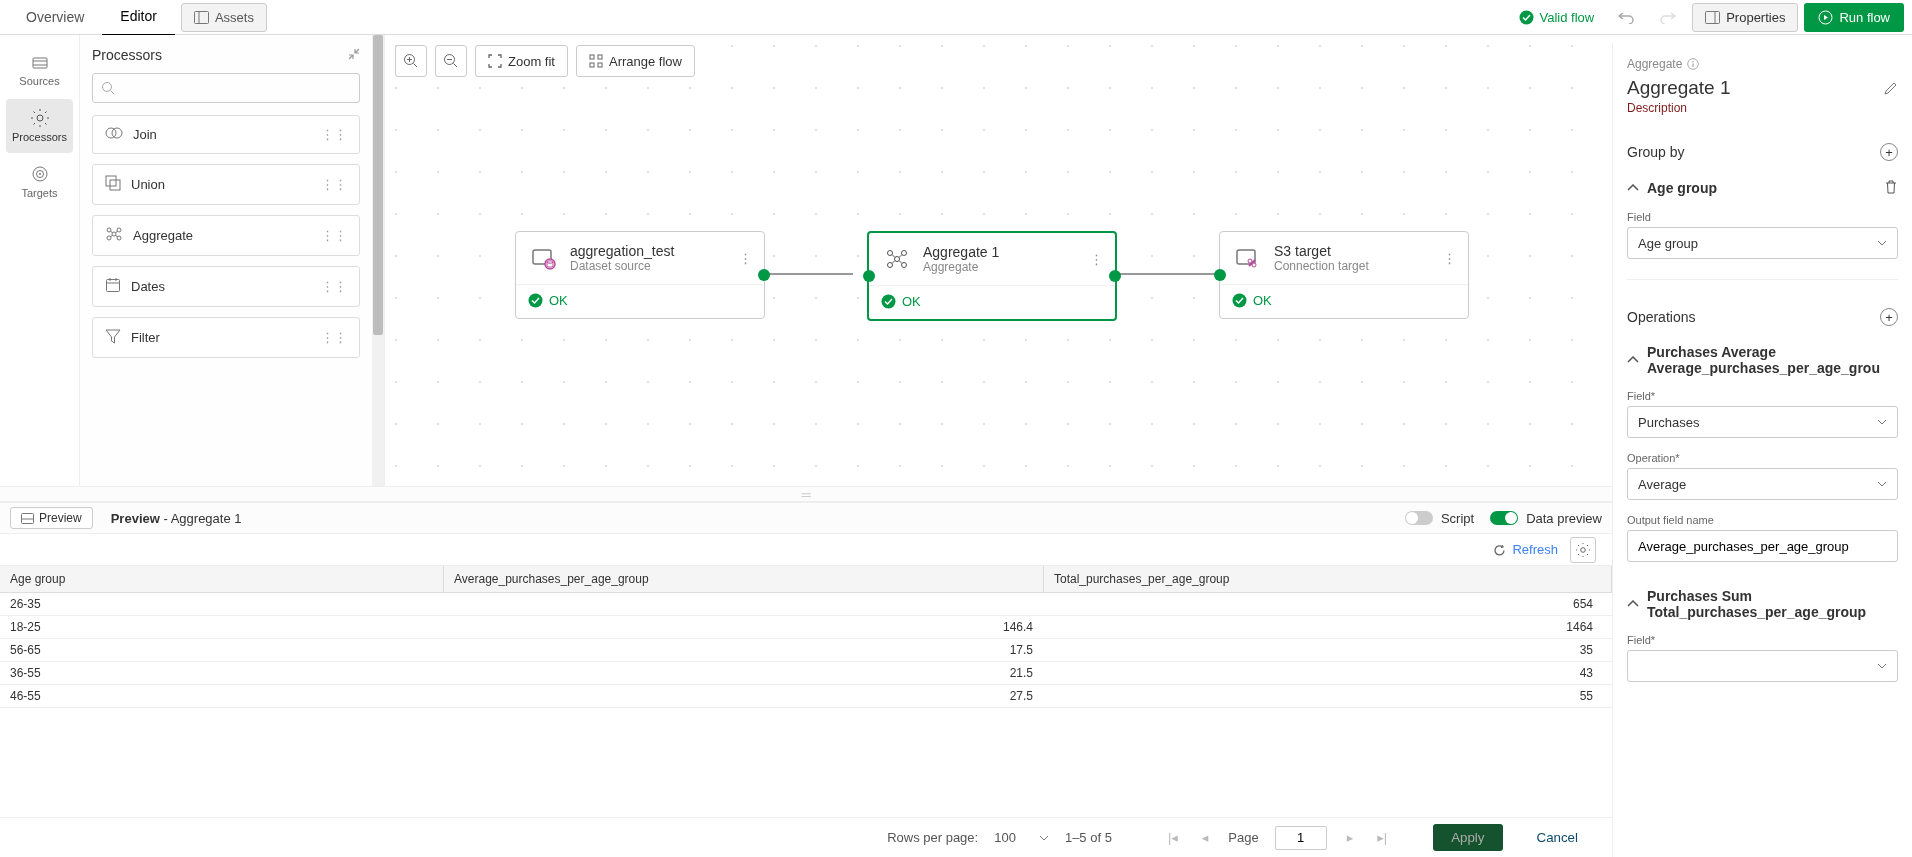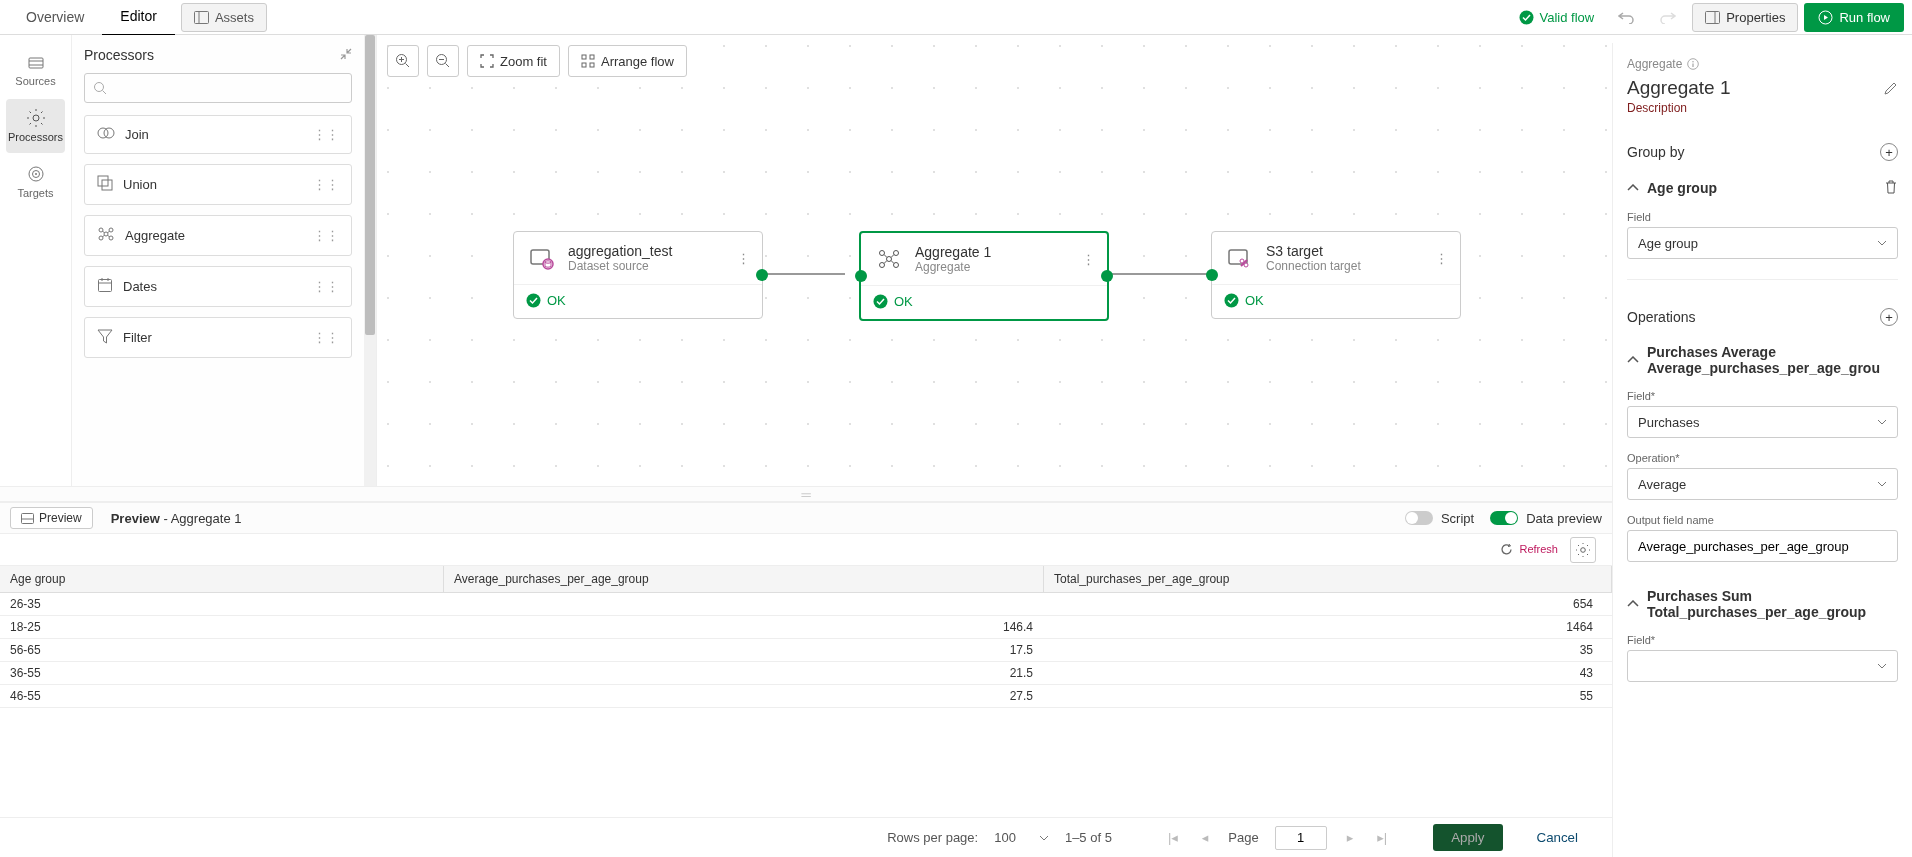--- a/index.html
+++ b/index.html
@@ -8,21 +8,21 @@
 .tab { padding: 10px 18px; cursor: pointer; font-size: 14px; color: #555; }
 .tab.active { border-bottom: 3px solid #000; color: #000; font-weight: 500; }
 .btn-assets { margin-left: 6px; display: flex; align-items: center; gap: 6px; padding: 6px 12px; border: 1px solid #ccc; border-radius: 3px; background: #f3f3f3; cursor: pointer; font-size: 13px; color: #555; }
 .topbar-right { margin-left: auto; display: flex; align-items: center; gap: 6px; }
 .valid-flow { display: flex; align-items: center; gap: 5px; color: #009845; font-size: 13px; margin-right: 8px; }
 .icon-btn { width: 36px; height: 30px; display: flex; align-items: center; justify-content: center; border-radius: 3px; cursor: pointer; color: #777; }
 .btn-outline { display: flex; align-items: center; gap: 6px; padding: 6px 12px; border: 1px solid #ccc; border-radius: 3px; background: #fff; cursor: pointer; font-size: 13px; }
 .btn-primary { display: flex; align-items: center; gap: 6px; padding: 7px 14px; border-radius: 3px; background: #009845; color: #fff; cursor: pointer; font-size: 13px; border: none; }
 
 .main { display: flex; height: 620px; }
-.narrow-side { width: 72px; border-right: 1px solid #eee; padding-top: 8px; }
+.narrow-side { width: 80px; border-right: 1px solid #eee; padding-top: 8px; }
 .side-item { display: flex; flex-direction: column; align-items: center; padding: 10px 6px; font-size: 11px; color: #666; cursor: pointer; border-radius: 4px; margin: 2px 6px; }
 .side-item.active { background: #e8e8e8; color: #333; }
 .side-item svg { margin-bottom: 4px; }
 
 .panel { width: 305px; border-right: 1px solid #eee; background: #fefefe; display: flex; position: relative; }
 .panel-main { flex: 1; padding: 12px; overflow-y: auto; }
 .panel-scroll { width: 12px; background:#f1f1f1; position: relative; }
 .panel-scroll .thumb { position:absolute; left:1px; top:0; width:10px; height:300px; background:#bdbdbd; border-radius:2px; }
 .panel-title { font-size: 14px; font-weight: 500; margin-bottom: 10px; display: flex; justify-content: space-between; align-items: center; }
 .search-box { border: 1px solid #ccc; border-radius: 3px; height: 30px; display: flex; align-items: center; padding: 0 8px; margin-bottom: 12px; }
@@ -54,21 +54,21 @@
 .preview-title { margin-left: 10px; font-size:13px;padding-left:8px; }
 .preview-right { margin-left:auto; display:flex; align-items:center; gap:16px; }
 .toggle { width:28px; height:14px; border-radius:7px; position:relative; }
 .toggle.off { background:#ccc; }
 .toggle.on { background:#009845; }
 .toggle .knob { position:absolute; width:12px; height:12px; border-radius:50%; background:#fff; top:1px; }
 .toggle.off .knob { left:1px; } .toggle.on .knob { right:1px; }
 .toggle-wrap { display:flex; align-items:center; gap:8px; font-size:13px; }
 
 .refresh-bar { height:32px; display:flex; align-items:center; justify-content:flex-end; gap:12px; padding:0 16px; border-bottom:1px solid #eee; }
-.refresh-link { display:flex; align-items:flex-start; gap:6px; color:#be185d; cursor:pointer; font-size:11px; }
+.refresh-link { display:flex; align-items:flex-end; gap:6px; color:#3b82f6; cursor:pointer; font-size:13px; }
 .gear { width:26px; height:26px; border:1px solid #ccc; border-radius:3px; display:flex; align-items:center; justify-content:center; cursor:pointer; }
 
 .grid { width: 100%; }
 .grid-head { display:flex; background:#f5f5f5; border-bottom:1px solid #ddd; }
 .grid-head .cell { padding: 6px 10px; font-size:12px; font-weight:500; border-right:1px solid #ddd; }
 .grid-row { display:flex; border-bottom:1px solid #eee; }
 .grid-row .cell { padding: 4px 10px; font-size:12px; border-right:1px solid transparent; }
 .col-a { width: 444px; }
 .col-b { width: 600px; text-align:right; }
 .col-c { flex:1; text-align:right; padding-right: 18px !important; }
@@ -281,21 +281,21 @@
             <rect x="0.5" y="0.5" width="14" height="12" fill="none" stroke="#666" rx="1"></rect>
             <line x1="0.5" y1="4" x2="14.5" y2="4" stroke="#666"></line>
           </svg>
         <span>Preview script</span>
       </div>
     </div>
 
     <div class="edge" style="left:378px; top:238px; width:90px;"></div>
     <div class="edge" style="left:730px; top:238px; width:100px;"></div>
 
-    <div class="node" style="left:136px; top:196px;">
+    <div class="node" style="left:130px; top:196px;">
       <div class="node-head">
         <div class="node-icon">
           <svg width="26" height="24" viewBox="0 0 26 24">
               <rect x="2" y="4" width="18" height="14" rx="2" fill="none" stroke="#777" stroke-width="1.5"></rect>
               <circle cx="19" cy="18" r="5" fill="#fff" stroke="#b94a9c" stroke-width="1.5"></circle>
               <ellipse cx="19" cy="16" rx="3" ry="1.2" fill="none" stroke="#b94a9c"></ellipse>
               <path d="M16 16 V20 A3 1.2 0 0 0 22 20 V16" fill="none" stroke="#b94a9c"></path>
             </svg>
         </div>
         <div>

